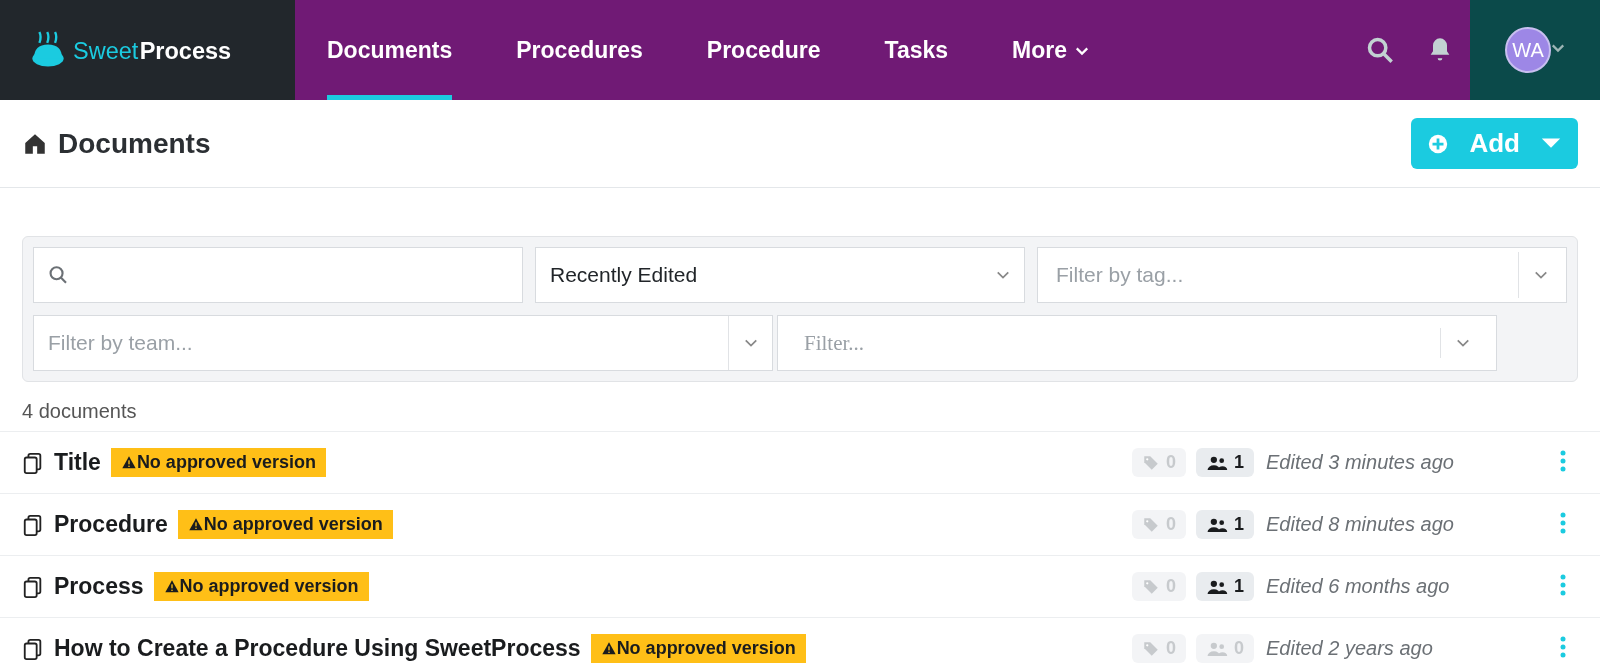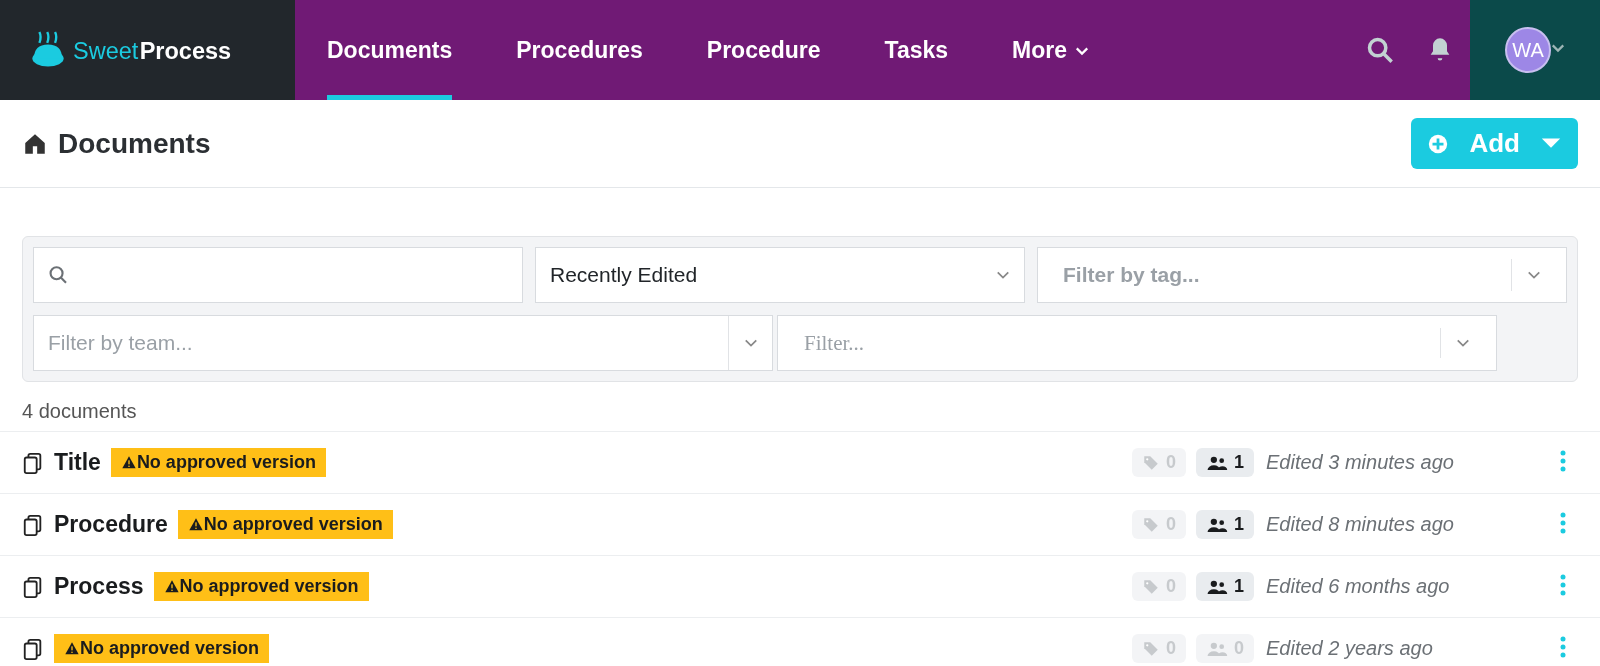--- a/index.html
+++ b/index.html
@@ -132,21 +132,21 @@
     border-radius: 0;
     display: flex;
     align-items: center;
     padding: 0 14px;
     font-size: 21px;
     color: #5a5f65;
     cursor: pointer;
   }
   .control.search-box { grid-column: 1; grid-row: 1; }
   .control.sort-box   { grid-column: 2; grid-row: 1; color: #212529; }
-  .control.tag-box    { grid-column: 3; grid-row: 1; padding: 11px; font-weight: bold; }
+  .control.tag-box    { grid-column: 3; grid-row: 1; padding: 4px; }
   .control.team-box   { grid-column: 1 / span 2; grid-row: 2; padding: 0; width: 740px; gap: 18px;}
   .control.filter-box { grid-column: 3; grid-row: 2; padding: 12px; width: 720px; margin-left:-260px;font-family:Liberation Serif, serif;}
   
   
   .filter-panel {
     grid-template-columns: 490px 490px auto;
   }
 
   .control .ph { color: #9aa0a6; }
   .control input {
@@ -486,20 +486,21 @@
         </svg>
     </div>
   </div>
 
   <div class="doc-row">
     <div class="doc-title">
       <svg class="doc-icn" viewBox="0 0 24 24">
         <rect x="7" y="2" width="13" height="17" rx="2"></rect>
           <rect x="3" y="6" width="13" height="17" rx="2" fill="#fff"></rect>
       </svg>
+      <span class="name">How to Create a Procedure Using SweetProcess</span>
       <span class="badge">
         <svg viewBox="0 0 24 24">
             <path d="M12 2 L22 20 H2 Z"></path>
             <rect x="11" y="8" width="2" height="6" fill="#ffbf17"></rect>
             <rect x="11" y="16" width="2" height="2" fill="#ffbf17"></rect>
           </svg>
         <span>No approved version</span>
       </span>
     </div>
     <div class="meta">

